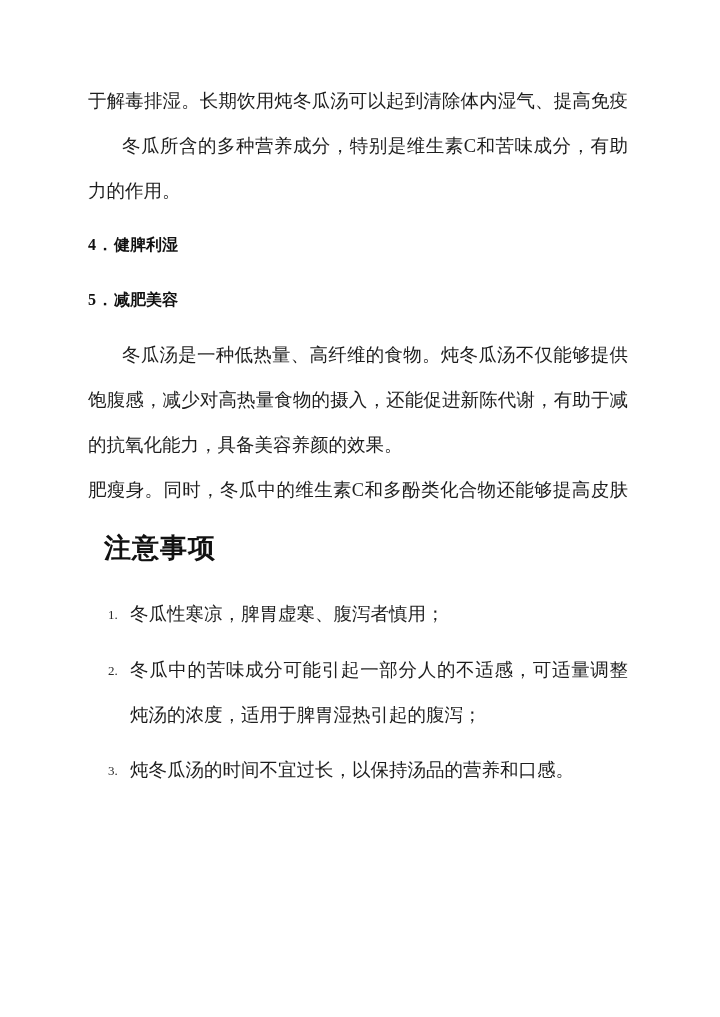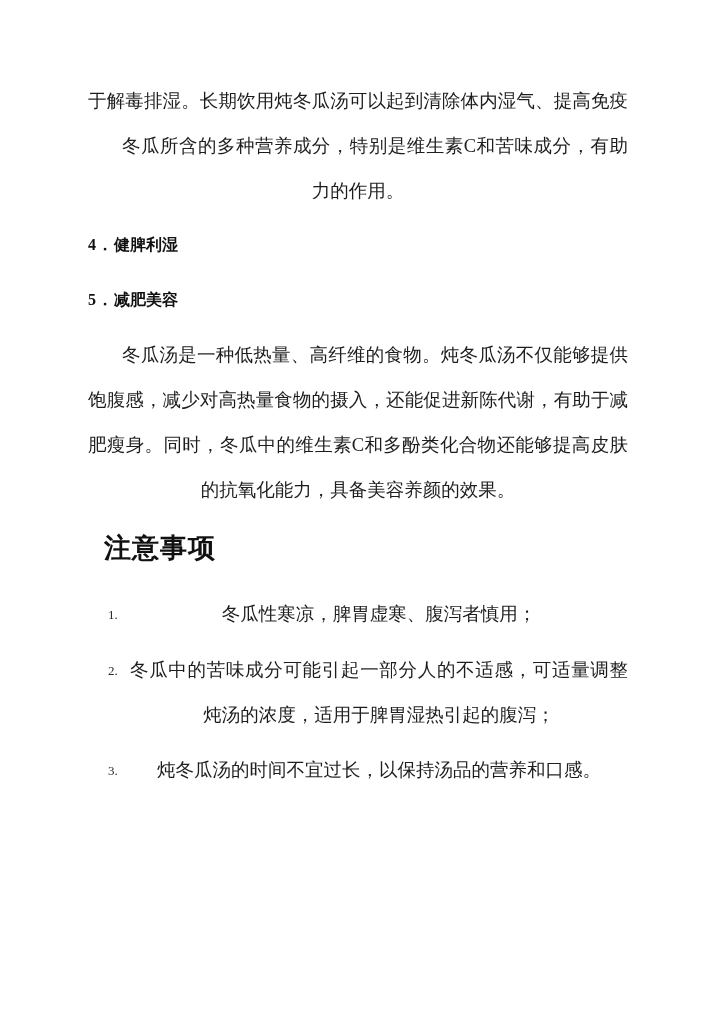--- a/index.html
+++ b/index.html
@@ -21,21 +21,20 @@
     padding: 79px 92px 0 88px;
     background: #ffffff;
   }
   .para { margin: 0; padding: 0; }
   .line {
     display: block;
     height: 45px;
     line-height: 45px;
     font-size: 18.5px;
     white-space: nowrap;
-    text-align: center;
   }
   
   .jl {
     text-align: justify;
     text-align-last: justify;
   }
   .indent { text-indent: 34px; }
 
   .sec-h {
     margin: 0;
@@ -88,22 +87,22 @@
   </p>
 
   <h2 class="sec-h mt8"><span class="sec-num">4．</span><span>健脾利湿</span></h2>
 
 
   <h2 class="sec-h mt10"><span class="sec-num">5．</span><span>减肥美容</span></h2>
 
   <p class="para mt11">
     <span class="line indent jl">冬瓜汤是一种低热量、高纤维的食物。炖冬瓜汤不仅能够提供</span>
     <span class="line jl">饱腹感，减少对高热量食物的摄入，还能促进新陈代谢，有助于减</span>
+    <span class="line">的抗氧化能力，具备美容养颜的效果。</span>
     <span class="line jl">肥瘦身。同时，冬瓜中的维生素C和多酚类化合物还能够提高皮肤</span>
-    <span class="line">的抗氧化能力，具备美容养颜的效果。</span>
   </p>
 
   <h1 class="note-h">注意事项</h1>
 
   <div class="notes">
 
     <div class="note-item mt19">
       <span class="note-num">1.</span>
       <div class="note-lines">
         <span class="line">冬瓜性寒凉，脾胃虚寒、腹泻者慎用；</span>

